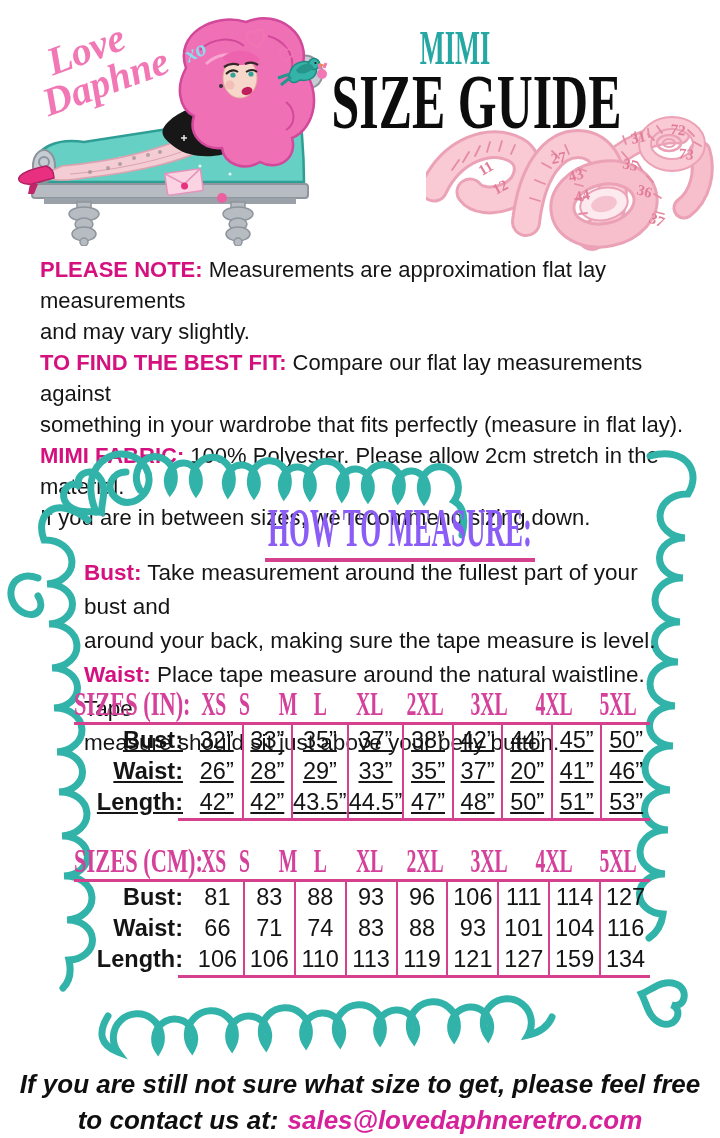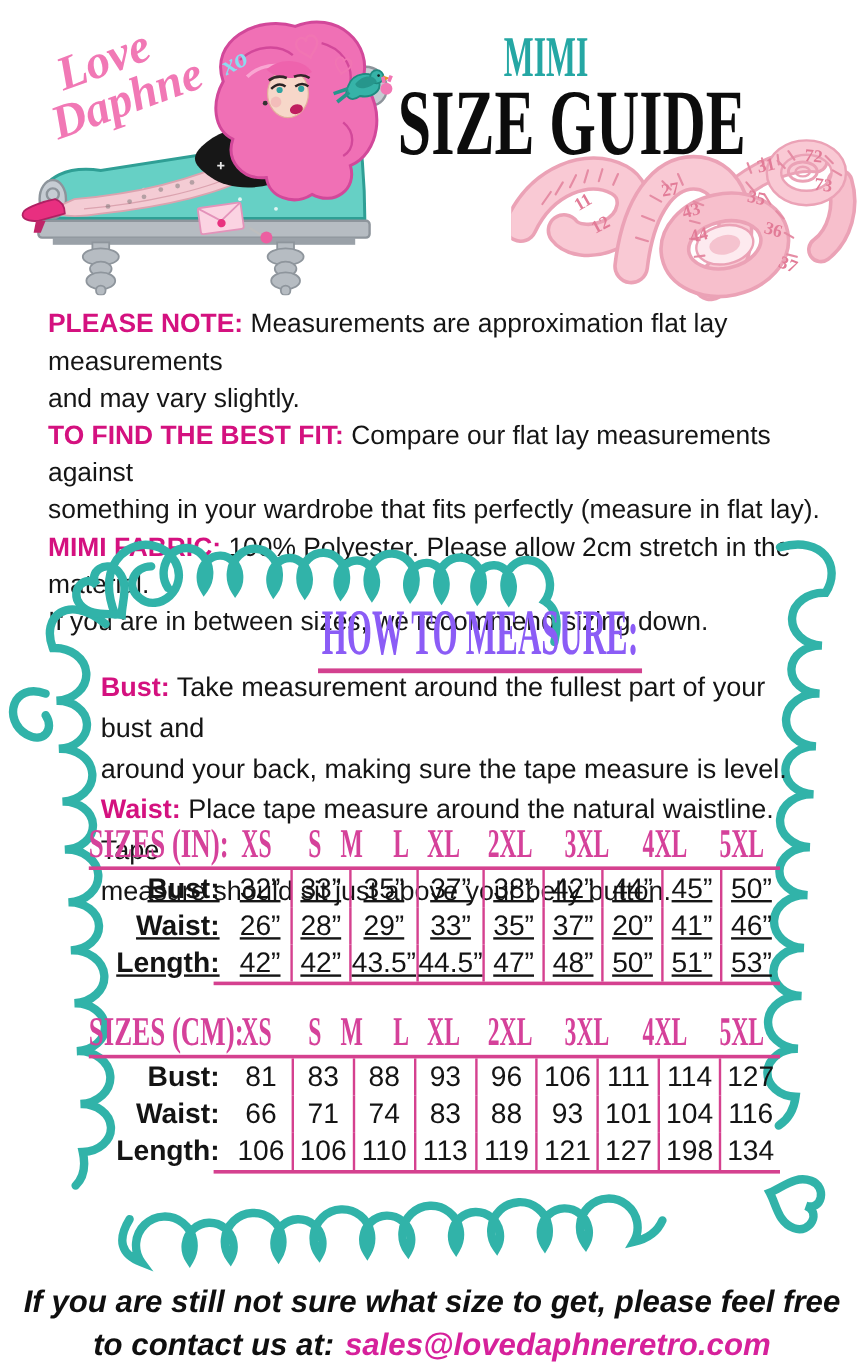--- a/index.html
+++ b/index.html
@@ -35,21 +35,21 @@
       font-size:54px;color:#8b5cf6;}
   .h2m .cs{--sx:.5;border-bottom:4px solid #d3418f;padding:0 6px 3px 6px;}
   .steps{position:absolute;left:84px;top:556px;width:580px;font-size:22.5px;line-height:34px;}
   .steps p{margin:0;}
   
   .size-table{position:absolute;left:74px;width:576px;}
   #table-in{top:684px;text-decoration:underline;}
   #table-cm{top:841px;}
   .thead{display:grid;grid-template-columns:118px repeat(9,1fr);align-items:end;
       border-bottom:3px solid #d5418f;height:36px;padding-bottom:2px;color:#d5419a;}
-  .th{text-align:right;white-space:nowrap;overflow:visible;font-size:34px;}
+  .th{text-align:left;white-space:nowrap;overflow:visible;font-size:34px;}
   .th .cs{--sx:.58;}
   .th.tt{text-align:left;}
   .th.tt .cs{--sx:.66;transform-origin:0 50%;}
   .tbody{position:relative;display:grid;grid-template-columns:118px repeat(9,1fr);
       padding-bottom:3px;}
   .tbody::after{content:"";position:absolute;left:104px;right:0;bottom:0;height:3px;
       background:#d5418f;}
   .cell{height:31px;display:flex;align-items:center;justify-content:center;
       font-size:23.5px;color:#141414;}
   .rlabel{justify-content:flex-end;font-weight:bold;padding-right:9px;}
@@ -337,21 +337,21 @@
       <div class="cell v">104</div>
       <div class="cell v">116</div>
       <div class="cell rlabel">Length:</div>
       <div class="cell">106</div>
       <div class="cell v">106</div>
       <div class="cell v">110</div>
       <div class="cell v">113</div>
       <div class="cell v">119</div>
       <div class="cell v">121</div>
       <div class="cell v">127</div>
-      <div class="cell v">198</div>
+      <div class="cell v">159</div>
       <div class="cell v">134</div>
     </div>
   </div>
 
   <div class="footer">
     <div>If you are still not sure what size to get, please feel free</div>
     <div><span>to contact us at:</span><span class="email">sales@lovedaphneretro.com</span></div>
   </div>
 
 </div>

